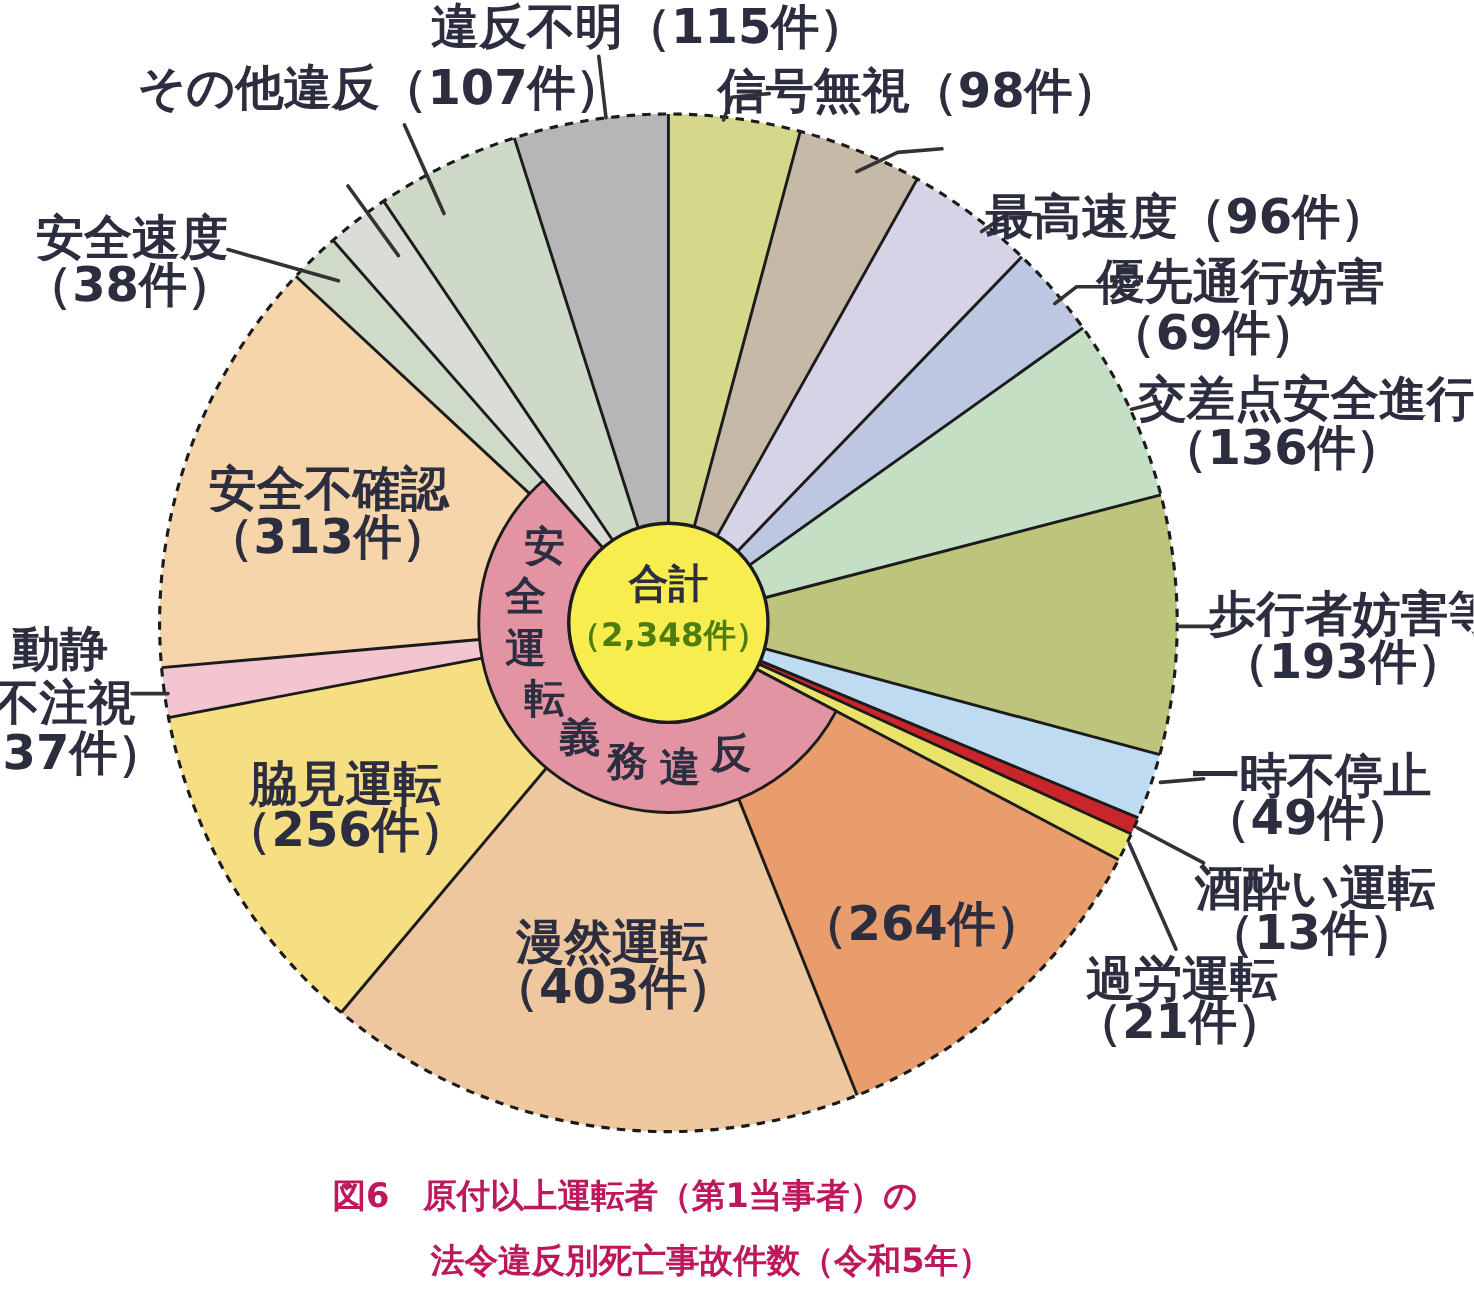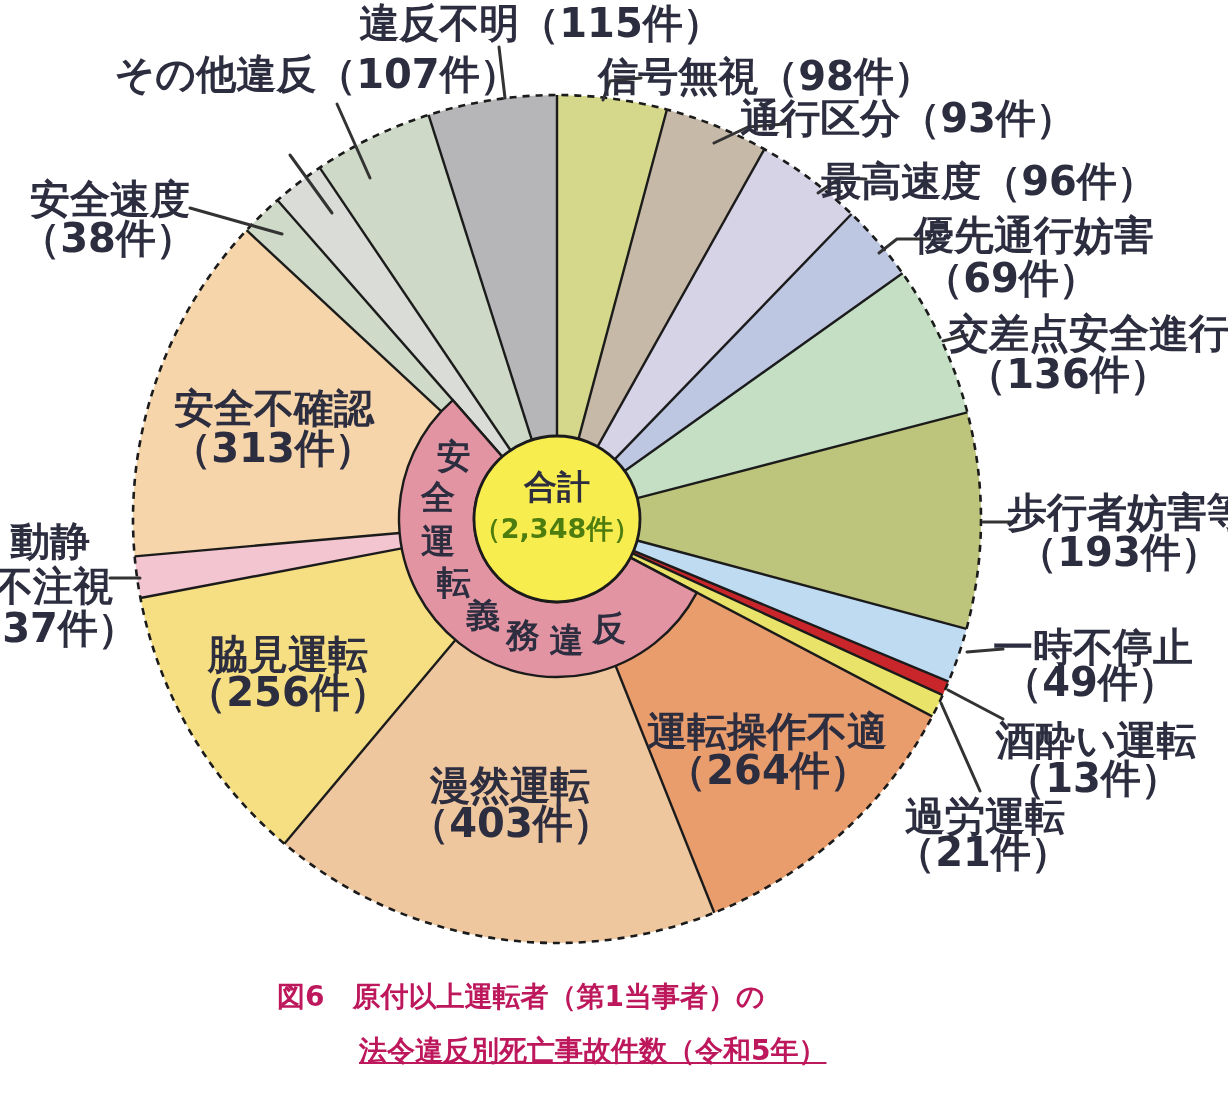--- a/index.html
+++ b/index.html
@@ -11,21 +11,21 @@
        font-weight:bold;font-size:40px;line-height:1;color:#2d2d40;white-space:nowrap;}
   .ringchar{position:absolute;transform:translate(-50%,-50%);
        font-weight:bold;font-size:34px;line-height:1;color:#2d2d40;}
   .center-label{position:absolute;transform:translate(-50%,-50%);left:557px;top:487px;
        font-weight:bold;font-size:33px;color:#2d2d40;white-space:nowrap;}
   .center-value{position:absolute;transform:translate(-50%,-50%);left:557px;top:529px;
        font-weight:bold;font-size:27px;color:#4d7c0f;white-space:nowrap;}
   .caption-line{position:absolute;font-weight:bold;font-size:28px;line-height:1.1;
        color:#be185d;white-space:nowrap;}
   .caption-1{left:277px;top:982px;}
-  .caption-2{left:359px;top:1036px;text-decoration:underline;}
+  .caption-2{left:359px;top:1036px;}
 </style>
 </head>
 <body>
 
 <div class="stage">
   <svg id="pie-svg" width="1228" height="1095" viewBox="0 0 1228 1095">
       <path d="M 557 519 L 557.00,95.00 A 424 424 0 0 1 666.92,109.50 Z" fill="#d5d88b" stroke="none"></path>
       <path d="M 557 519 L 666.92,109.50 A 424 424 0 0 1 764.40,149.19 Z" fill="#c7b9a8" stroke="none"></path>
       <path d="M 557 519 L 764.40,149.19 A 424 424 0 0 1 851.55,214.02 Z" fill="#d6d3e7" stroke="none"></path>
       <path d="M 557 519 L 851.55,214.02 A 424 424 0 0 1 902.54,273.28 Z" fill="#bec7e2" stroke="none"></path>
@@ -82,35 +82,33 @@
 
   <div id="labels">
     <div class="center-label">合計</div>
     <div class="center-value">（2,348件）</div>
 
     <div>
       <div class="caption-line caption-1">図6　原付以上運転者（第1当事者）の</div>
       <div class="caption-line caption-2">法令違反別死亡事故件数（令和5年）</div>
     </div>
   <div class="lbl" style="left: 766px; top: 76px;">信号無視（98件）</div>
-      <div class="lbl" style="left: 908px; top: 118px;">通行区分（93件）</div>
       <div class="lbl" style="left: 989px; top: 181px;">最高速度（96件）</div>
       <div class="lbl" style="left: 1034px; top: 235px;">優先通行妨害</div>
       <div class="lbl" style="left: 1011px; top: 278px;">（69件）</div>
       <div class="lbl" style="left: 1089px; top: 333px;">交差点安全進行</div>
       <div class="lbl" style="left: 1068px; top: 374px;">（136件）</div>
       <div class="lbl" style="left: 1127px; top: 512px;">歩行者妨害等</div>
       <div class="lbl" style="left: 1119px; top: 552px;">（193件）</div>
       <div class="lbl" style="left: 1093px; top: 647px;">一時不停止</div>
       <div class="lbl" style="left: 1090px; top: 682px;">（49件）</div>
       <div class="lbl" style="left: 1096px; top: 740px;">酒酔い運転</div>
       <div class="lbl" style="left: 1093px; top: 778px; text-align: center;">（13件）</div>
       <div class="lbl" style="left: 985px; top: 816px;">過労運転</div>
       <div class="lbl" style="left: 983px; top: 852px;">（21件）</div>
-      <div class="lbl" style="left: 767px; top: 731px;">運転操作不適</div>
       <div class="lbl" style="left: 768px; top: 770px;">（264件）</div>
       <div class="lbl" style="left: 510px; top: 785px;">漫然運転</div>
       <div class="lbl" style="left: 511px; top: 823px;">（403件）</div>
       <div class="lbl" style="left: 288px; top: 654px;">脇見運転</div>
       <div class="lbl" style="left: 288px; top: 692px;">（256件）</div>
       <div class="lbl" style="left: 50px; top: 541px;">動静</div>
       <div class="lbl" style="left: 53px; top: 586px;">不注視</div>
       <div class="lbl" style="left: 50px; top: 628px;">（37件）</div>
       <div class="lbl" style="left: 274px; top: 408px;">安全不確認</div>
       <div class="lbl" style="left: 273px; top: 448px;">（313件）</div>

